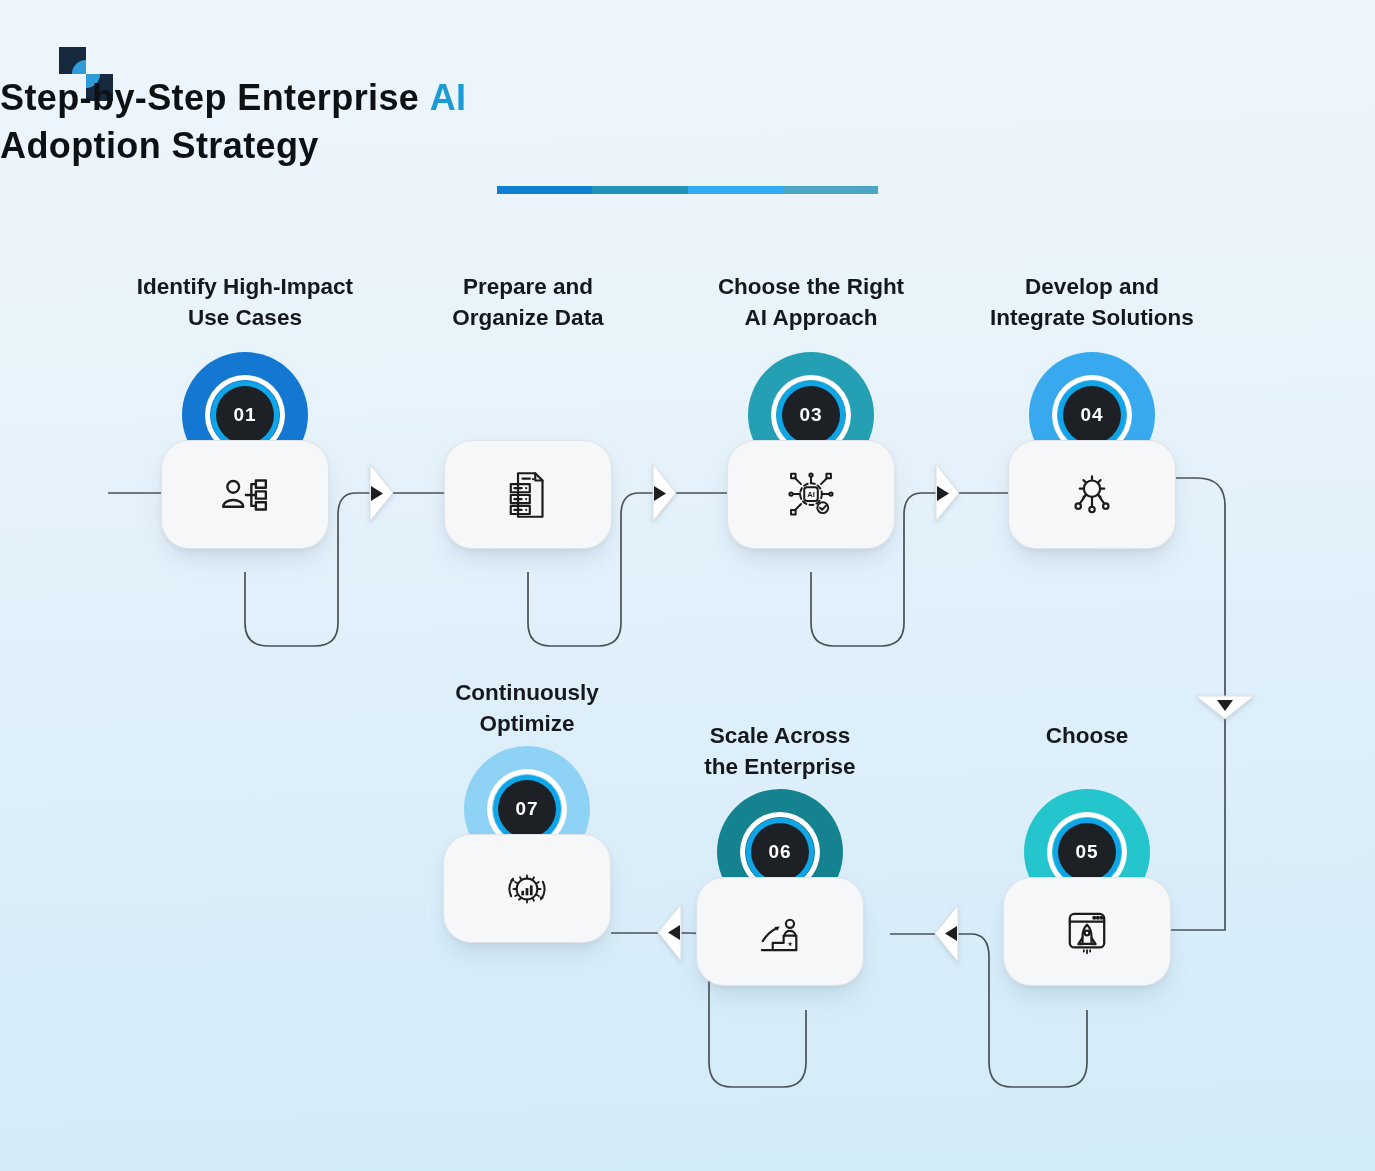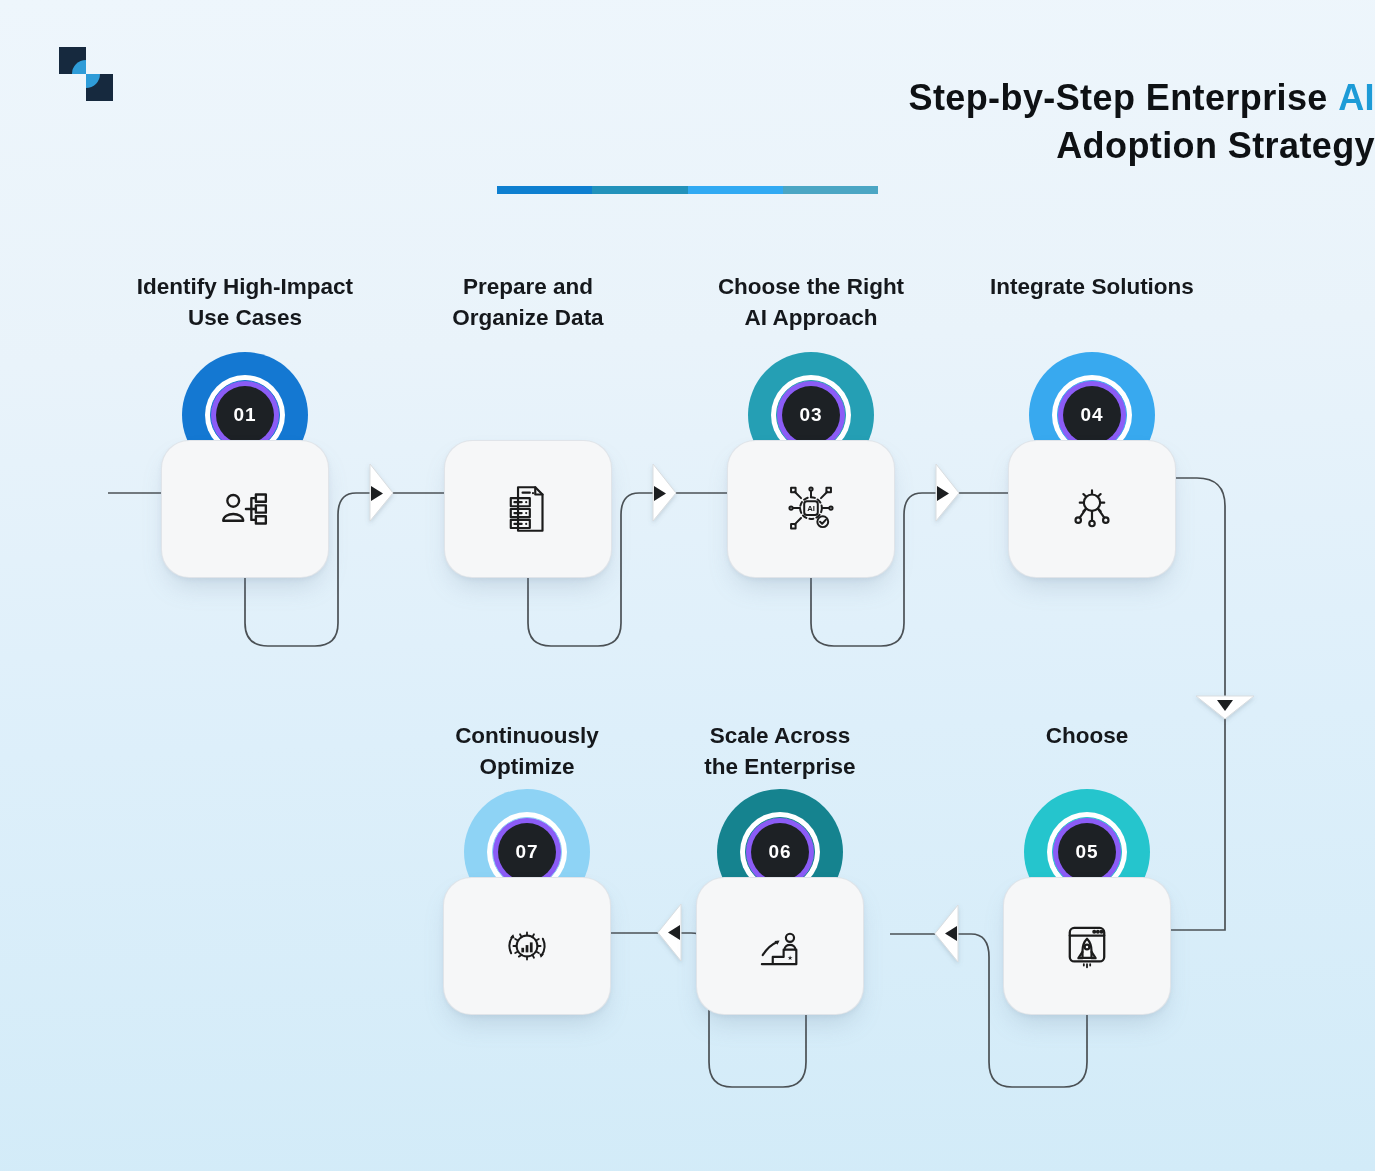--- a/index.html
+++ b/index.html
@@ -10,37 +10,37 @@
   }
   
   .logo{ position:absolute; left:59px; top:47px; width:54px; height:57px; }
   .logo .sq{ position:absolute; width:27px; height:27px; }
   .logo .sq1{ left:0; top:0; }
   .logo .sq2{ left:27px; top:27px; }
   .logo .q{ position:absolute; width:14px; height:14px; }
   .logo .q1{ right:0; bottom:0; border-top-left-radius:100%; }
   .logo .q2{ left:0; top:0; border-bottom-right-radius:100%; }
   
-  .heading{ position:absolute; left:0; right:0; top:74px; text-align:right;
+  .heading{ position:absolute; left:0; right:0; top:74px; text-align:left;
             font-size:36px; font-weight:800; letter-spacing:.4px; color:#0e1114; line-height:1.32; }
   .heading .accent{ font-weight:800; }
   .title-bar{ position:absolute; left:497px; top:186px; width:381px; height:8px; display:flex; }
   .title-bar .seg{ flex:1 1 0; }
   
   .wires{ position:absolute; left:0; top:0; z-index:1; }
   
-  .step{ position:absolute; width:168px; height:138px; z-index:2; }
+  .step{ position:absolute; width:168px; height:109px; z-index:2; }
   .step-title{ position:absolute; left:50%; transform:translateX(-50%); width:296px;
                text-align:center; font-size:22.5px; font-weight:700; color:#15181c; line-height:1.36; }
   .row1 .step-title{ top:-168px; }
   .row2 .step-title{ top:-156px; }
   .badge{ position:absolute; left:50%; top:-88px; transform:translateX(-50%);
           width:126px; height:126px; border-radius:50%; display:flex; align-items:center; justify-content:center; z-index:-1;}
   .badge .white{ width:80px; height:80px; border-radius:50%; background:#fff; display:flex; align-items:center; justify-content:center; }
-  .badge .ring{ width:70px; height:70px; border-radius:50%; border:1.5px solid; background:#8b5cf6; display:flex; align-items:center; justify-content:center; }
+  .badge .ring{ width:70px; height:70px; border-radius:50%; border:1.5px solid; background:#0ea5e9; display:flex; align-items:center; justify-content:center; }
   .badge .num{ width:58px; height:58px; border-radius:50%; background:#1d2125; color:#ffffff;
                display:flex; align-items:center; justify-content:center; font-size:19px; font-weight:700; letter-spacing:1px; }
   .card{ position:absolute; inset:0; background:#f6f7f8; border:1px solid rgba(205,213,220,.55); border-radius:28px;
          box-shadow:0 14px 26px -8px rgba(110,135,160,.28), 0 2px 4px rgba(120,140,160,.10);
          display:flex; align-items:center; justify-content:center; }
   .card svg{ display:block; }
 </style>
 </head>
 <body>
 
@@ -178,20 +178,21 @@
         <path d="M44 31 H52"></path>
           <circle cx="54" cy="31" r="1.8"></circle>
         <circle cx="45" cy="46" r="6" fill="#f6f7f8"></circle>
         <path d="M42 46 l2.3 2.3 L48.5 43.8"></path>
       </svg>
     </div>
   </div>
 
   <div class="step row1" style="left:1008px; top:440px;">
     <div class="step-title">
+      <div>Develop and</div>
       <div>Integrate Solutions</div>
     </div>
     <div class="badge" style="background: rgb(56, 169, 239);">
       <div class="white">
         <div class="ring" style="border-color: rgb(56, 169, 239);">
           <div class="num">04</div>
         </div>
       </div>
     </div>
     <div class="card">
@@ -251,21 +252,21 @@
         <path d="M12 52 H24 V44 H36 V36 H50 V52 Z"></path>
         <circle cx="43" cy="23" r="4.5"></circle>
         <path d="M37 36 C37 29 49 29 49 36"></path>
         <text x="43" y="47.5" font-size="7" fill="#1b1b1b" stroke="none" text-anchor="middle">★</text>
         <path d="M13 42 C17.5 34.5 23 30 29 27.5"></path>
         <polygon points="31.5,25.8 25.8,26.5 29.2,30.5" fill="#1b1b1b" stroke="none"></polygon>
       </svg>
     </div>
   </div>
 
-  <div class="step row2" style="left:443px; top:877px;">
+  <div class="step row2" style="left:443px; top:834px;">
     <div class="step-title">
       <div>Continuously</div>
       <div>Optimize</div>
     </div>
     <div class="badge" style="background: rgb(142, 211, 245);">
       <div class="white">
         <div class="ring" style="border-color: rgb(142, 211, 245);">
           <div class="num">07</div>
         </div>
       </div>

